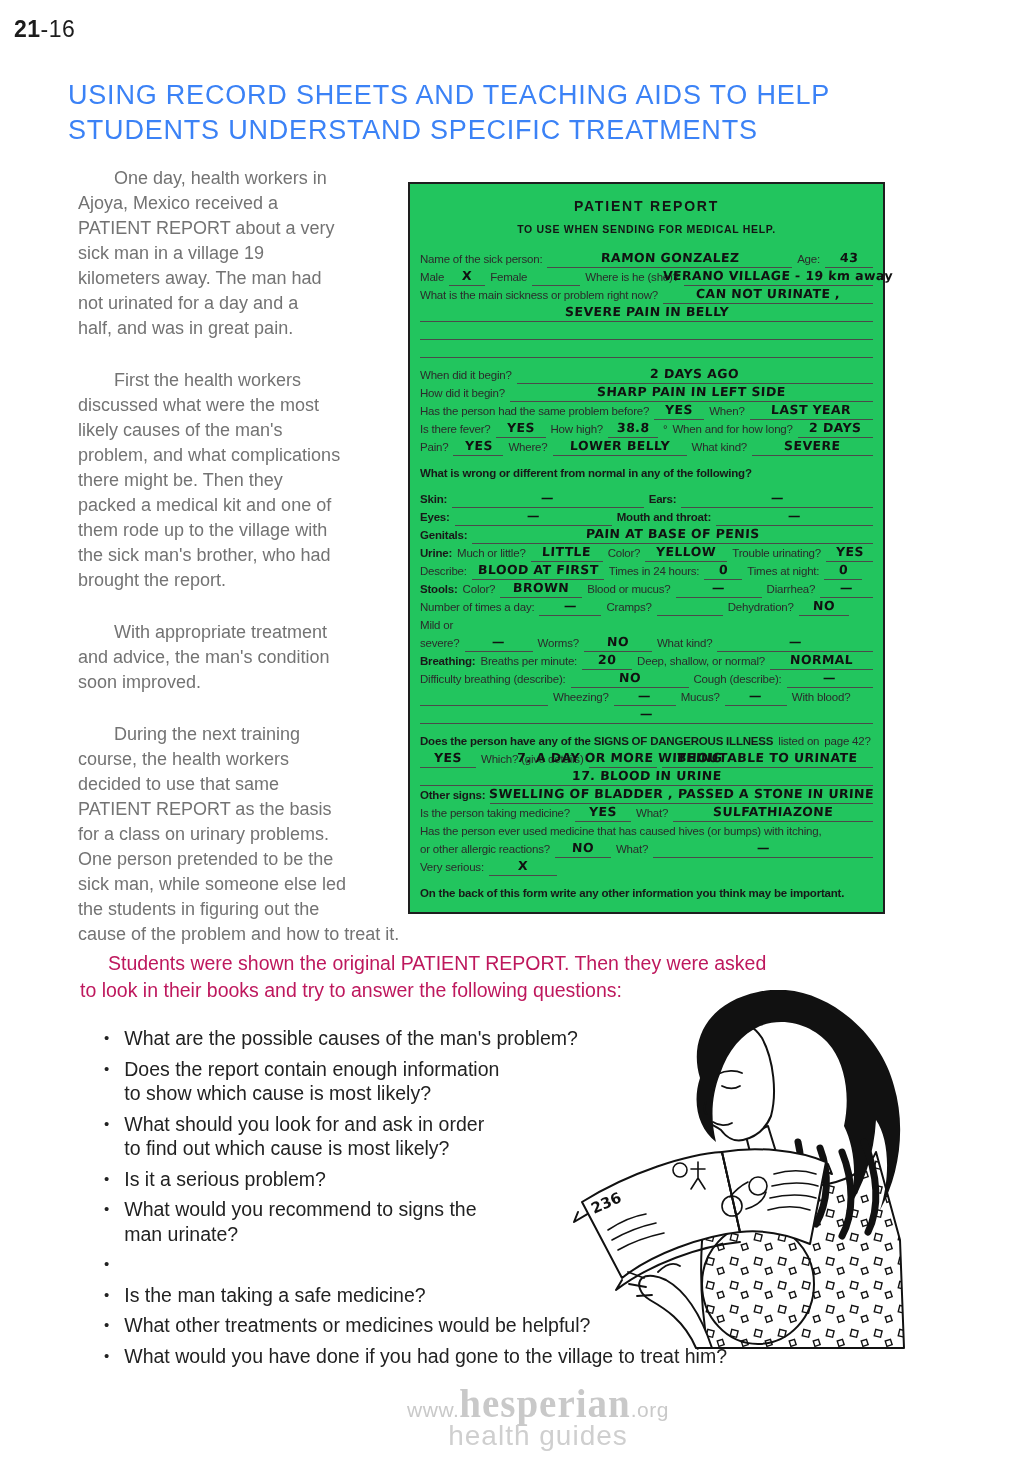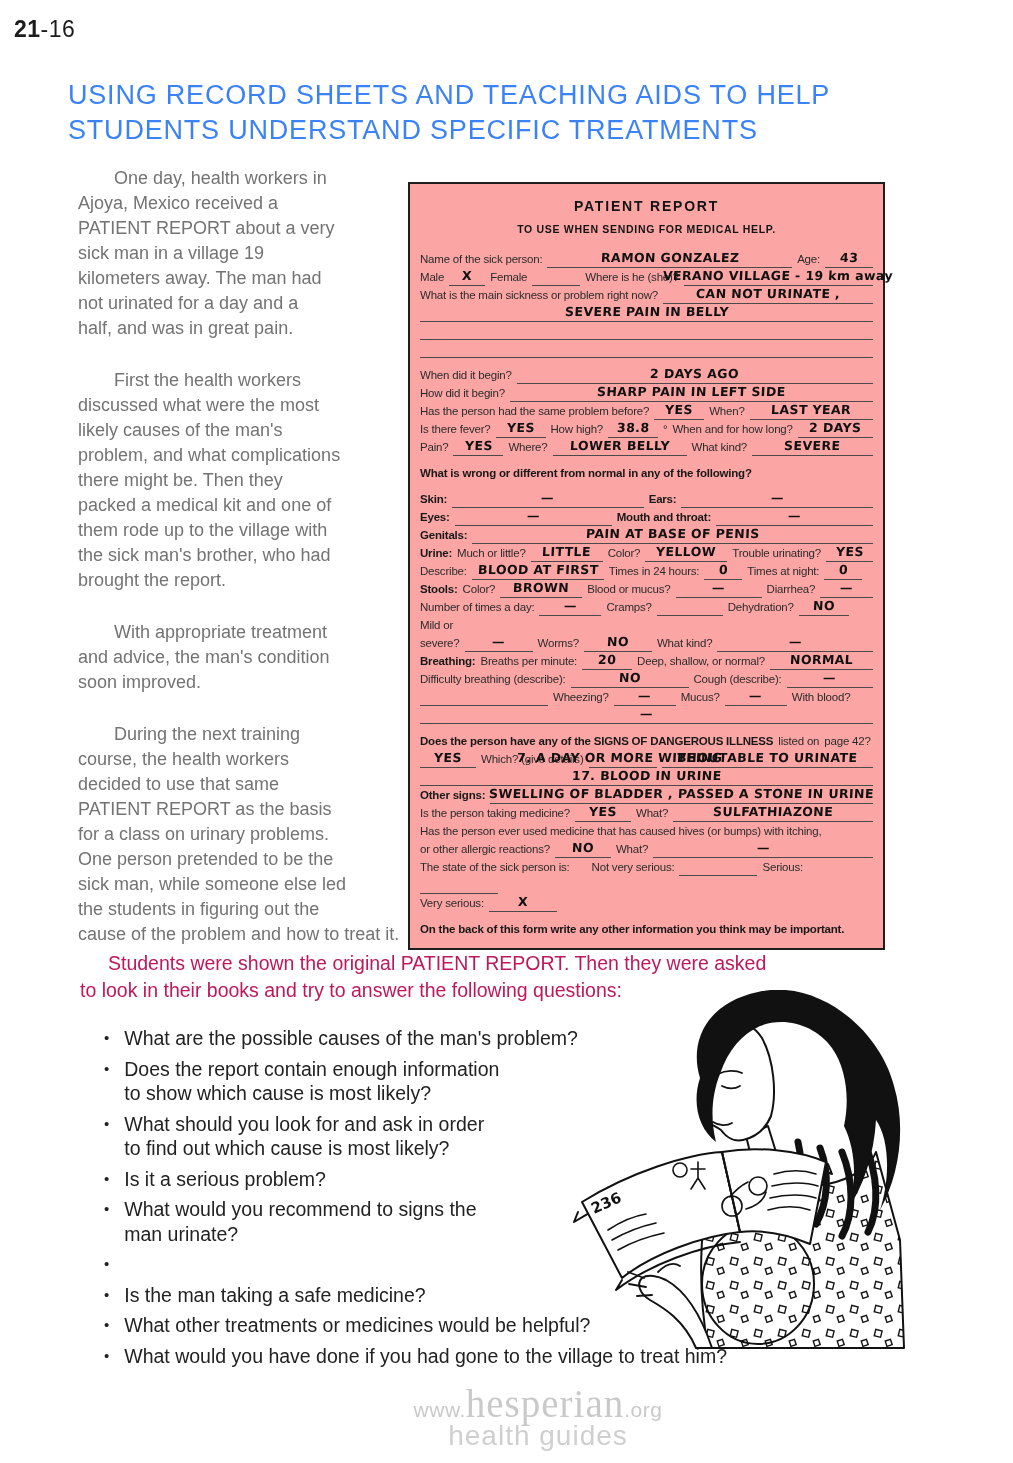--- a/index.html
+++ b/index.html
@@ -14,21 +14,21 @@
     font-size:27px; line-height:35px; letter-spacing:0.8px; font-weight:400; color:#3b82f6;
     white-space:pre-line;
   }
   
   #left-col { position:absolute; left:78px; top:166px; width:430px; }
   .body-para { white-space:pre-line; text-indent:36px; margin:0 0 27px 0;
     font-size:18px; line-height:25px; color:#737373; }
   
   #patient-report-form {
     position:absolute; left:408px; top:182px; width:477px; box-sizing:border-box;
-    border:2px solid #1e1e1e; background:#fca5a5; padding:6px 10px 10px 10px;
+    border:2px solid #1e1e1e; background:#22c55e; padding:6px 10px 10px 10px;
   }
   .form-title { text-align:center; font-weight:700; font-size:14px; letter-spacing:1.8px; margin:8px 0 9px; color:#141414; }
   .form-subtitle { text-align:center; font-weight:700; font-size:10.5px; letter-spacing:0.7px; margin-bottom:15px; color:#141414; }
   .form-line { display:flex; flex-wrap:wrap; align-items:flex-end; column-gap:5px;
     font-size:11.5px; letter-spacing:-0.2px; line-height:18px; min-height:18px; color:#2b2b2b; }
   .form-line.gap { margin-top:8px; }
   .flabel { white-space:nowrap; }
   .fbold { font-weight:700; color:#181818; }
   .wrapok { white-space:normal; }
   .ffill { border-bottom:1.5px solid #4a4a4a; min-width:24px; height:17px;
@@ -42,21 +42,21 @@
   #questions-list { position:absolute; left:104px; top:1026px; width:780px; }
   .q-item { display:flex; column-gap:15px; margin-bottom:6px; font-size:19.5px; line-height:24.5px; color:#222; }
   .q-bullet { font-size:15px; line-height:24.5px; }
   .q-text { white-space:pre-line; }
   
   #illustration { position:absolute; left:560px; top:990px; width:350px; height:360px; }
   
   #watermark { position:absolute; left:368px; top:1386px; width:340px; text-align:center; color:#c9c9c9; }
   .wm-line1 { display:flex; justify-content:center; align-items:baseline; }
   .wm-www,.wm-org { font-size:21px; letter-spacing:0.5px; }
-  .wm-name { font-family:"Liberation Serif", serif; font-size:39px; letter-spacing:1px; line-height:36px; }
+  .wm-name { font-family:"Liberation Serif", serif; font-size:39px; letter-spacing:1px; line-height:36px;font-weight:bold; }
   .wm-sub { font-size:28px; letter-spacing:1px; margin-top:-2px; color:#cfcfcf; }
 </style>
 </head>
 <body>
 
 <div id="page">
 
   <div id="page-number"><span class="bold">21</span><span>-16</span></div>
 
   <div id="main-heading">USING RECORD SHEETS AND TEACHING AIDS TO HELP
@@ -368,32 +368,20 @@
           <span class="flabel">or other allergic reactions?</span>
           <span class="ffill" style="flex: 0 1 50px;">
             <span class="hw">NO</span>
           </span>
           <span class="flabel">What?</span>
           <span class="ffill" style="flex: 1 1 30px;">
             <span class="hw">—</span>
           </span>
         </div>
         <div class="form-line">
-          <span class="flabel">The state of the sick person is:</span>
-          <span class="fspacer" style="flex: 0 0 12px;"></span>
-          <span class="flabel">Not very serious:</span>
-          <span class="ffill" style="flex: 0 1 72px;">
-            <span class="hw">&nbsp;</span>
-          </span>
-          <span class="flabel">Serious:</span>
-          <span class="ffill" style="flex: 0 1 72px;">
-            <span class="hw">&nbsp;</span>
-          </span>
-        </div>
-        <div class="form-line">
           <span class="flabel">Very serious:</span>
           <span class="ffill" style="flex: 0 1 62px;">
             <span class="hw">X</span>
           </span>
         </div>
         <div class="form-line gap">
           <span class="flabel fbold wrapok">On the back of this form write any other information you think may be important.</span>
         </div>
       </div>
   </div>

